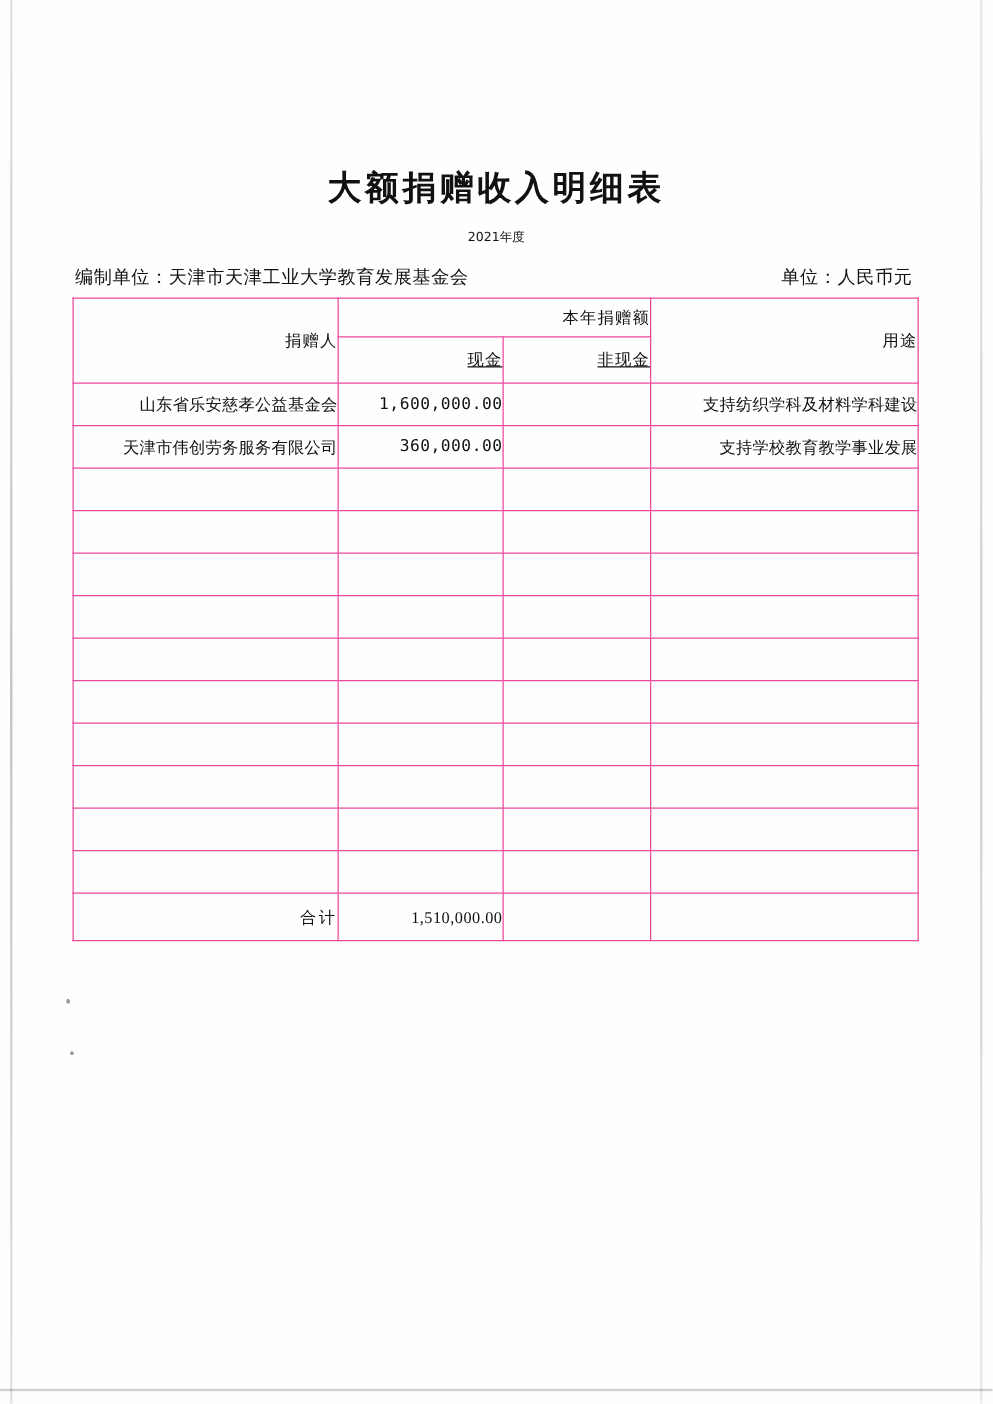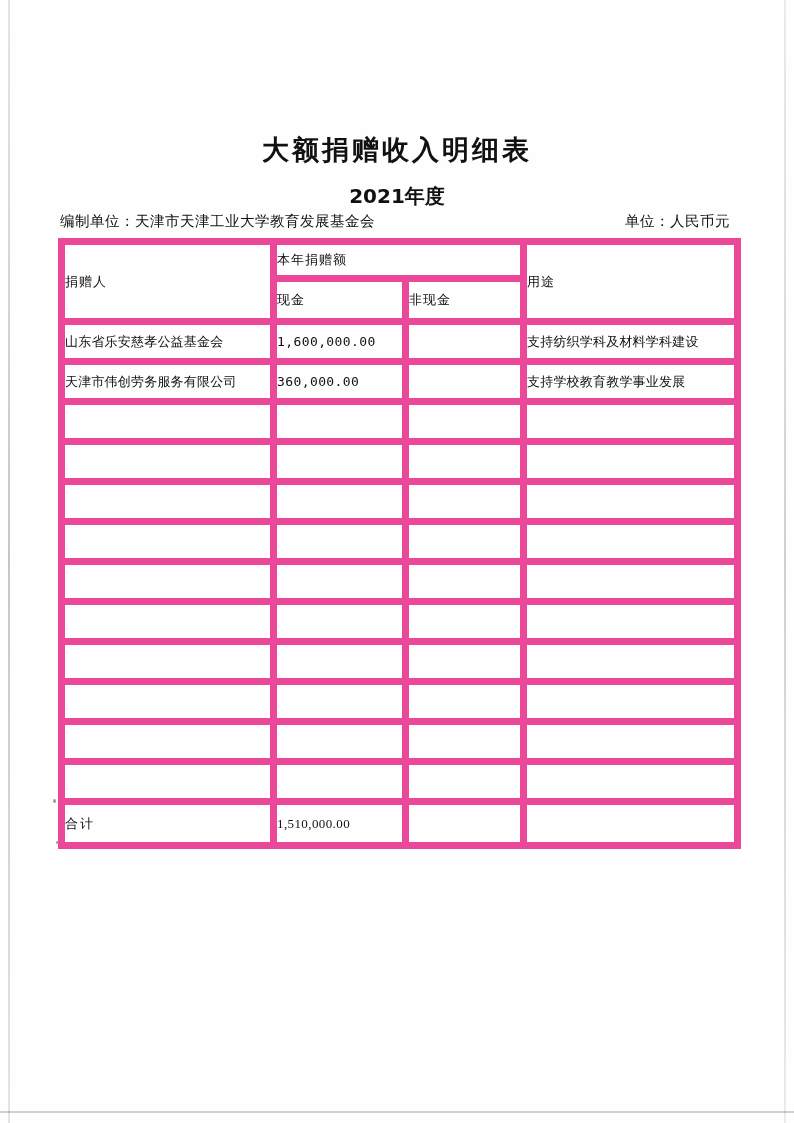--- a/index.html
+++ b/index.html
@@ -60,23 +60,22 @@
     font-weight: bold;
     letter-spacing: 3px;
     font-family: "DejaVu Serif", "Liberation Serif", serif;
   }
   .doc-subtitle {
     position: absolute;
     top: 183px;
     left: 0;
     width: 794px;
     text-align: center;
-    font-size: 20px;
+    font-size: 10px;
     font-family: "DejaVu Sans", "Liberation Sans", sans-serif;
-    font-weight: bold;
   }
 
   .meta-row {
     position: absolute;
     top: 212px;
     left: 60px;
     width: 674px;
     display: flex;
     justify-content: space-between;
     align-items: baseline;
@@ -89,35 +88,35 @@
 
   table.detail {
     position: absolute;
     top: 238px;
     left: 58px;
     width: 676px;
     border-collapse: collapse;
     table-layout: fixed;
   }
   table.detail td, table.detail th {
-    border: 7px solid #ec4899;
+    border: 1px solid #ec4899;
     padding: 0;
-    text-align: left;
+    text-align: right;
     vertical-align: middle;
     font-weight: normal;
     font-size: 13px;
   }
   .col-donor { width: 212px; }
   .col-cash  { width: 132px; }
   .col-noncash { width: 118px; }
   .col-use   { width: 214px; }
 
   .h-donor, .h-use { height: 66px; font-size: 14px; letter-spacing: 1px; margin-left: 19px; }
   .h-amount { height: 30px; font-size: 14.5px; font-weight: bold; letter-spacing: 1px; }
-  .h-sub { height: 36px; font-size: 14px; letter-spacing: 1px; }
+  .h-sub { height: 36px; font-size: 14px; letter-spacing: 1px; text-decoration: underline; }
 
   tr.data-row td { height: 33px; }
   .cell-donor {
     font-size: 12.5px;
     letter-spacing: 0.2px;
     padding: 0 4px;
   }
   .cell-cash {
     font-family: "DejaVu Sans Mono", "Liberation Mono", monospace;
     font-size: 13.5px;

